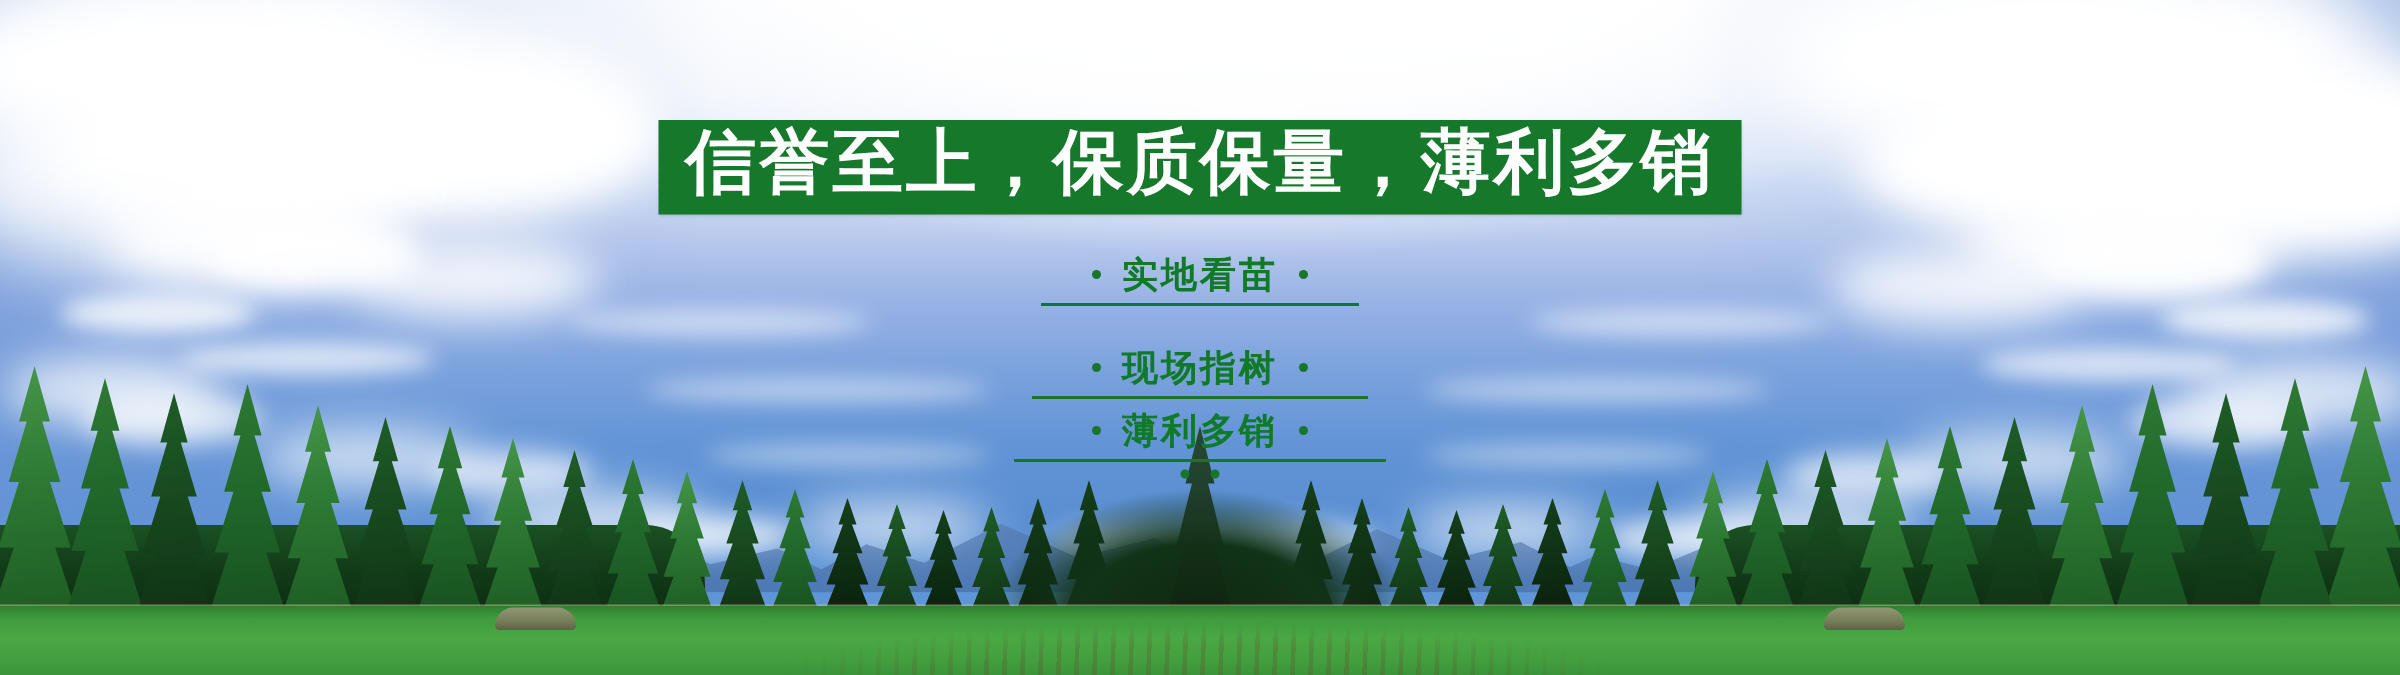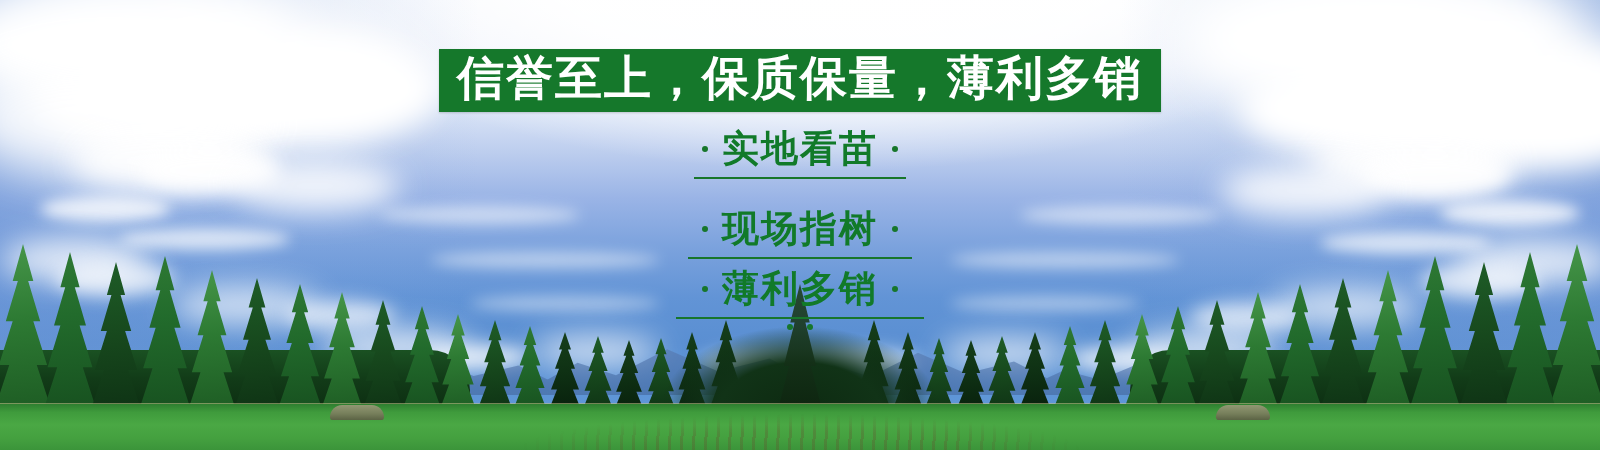--- a/index.html
+++ b/index.html
@@ -130,21 +130,22 @@
     width:54px; height:15px;
     background:linear-gradient(180deg,#9c9a7a 0%,#7b7a5d 60%,#5d5c45 100%);
     border-radius:26px 26px 6px 6px;
     opacity:.9;
   }
 
   
   .content {
     position:absolute; inset:0;
     display:flex; flex-direction:column; align-items:center;
-    padding-top:49px;
+    padding-top:80px;
+    gap:12px;
   }
 
   .title-band {
     background:#15782b;
     padding:4px 18px 8px;
     line-height:1;
     box-shadow:0 1px 2px rgba(0,0,0,.18);
   }
   .title-band .title-text {
     display:block;
@@ -180,21 +181,21 @@
     padding:1px 0 3px;
     border-bottom:2px solid #17762b;
     margin-bottom:4px;
     font-family:"DejaVu Sans","Liberation Sans",sans-serif;
   }
   .feature-item .dot {
     width:6px; height:6px; border-radius:50%;
     background:#17762b; flex:none;
   }
   .feature-item .ftext {
-    font-size:37px;
+    font-size:24px;
     font-weight:700;
     color:#117a29;
     letter-spacing:2px;
     white-space:nowrap;
   }
   
   .feature-item.w1 { min-width:212px; }
   .feature-item.w2 { min-width:224px;margin-top:20px; }
   .feature-item.w3 { min-width:236px; }
   .feature-item.w4 { min-width:248px; }

